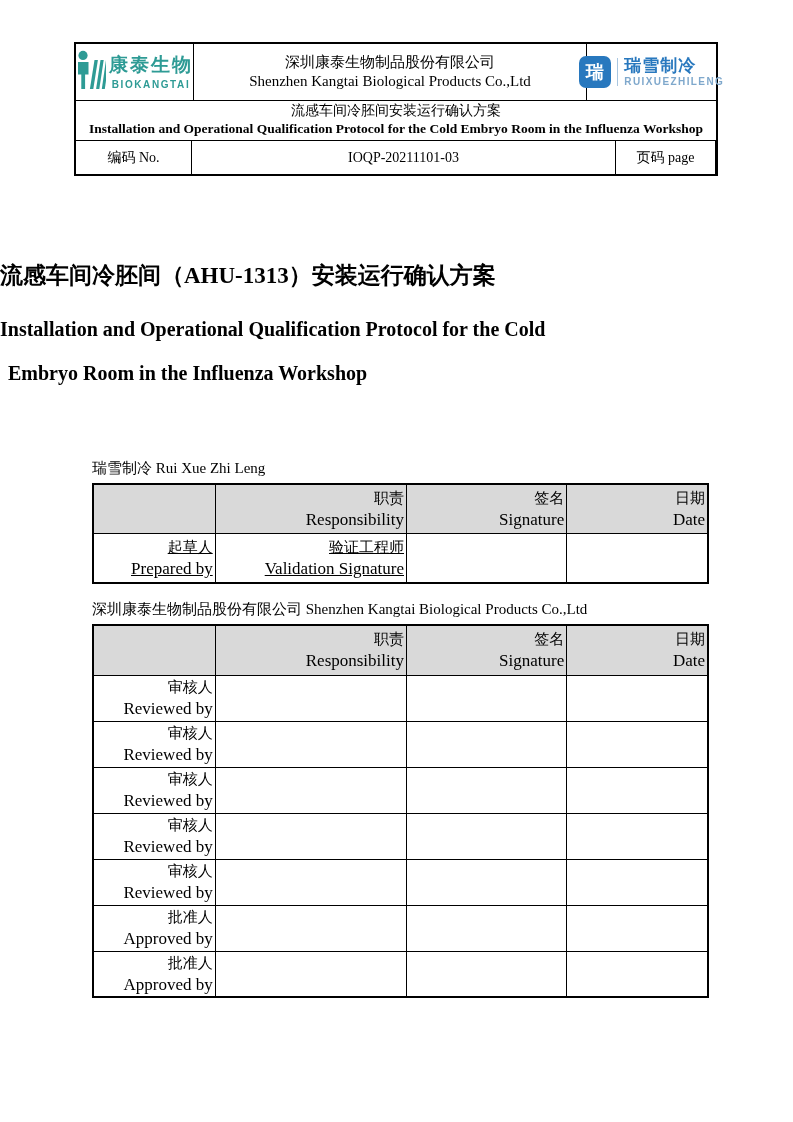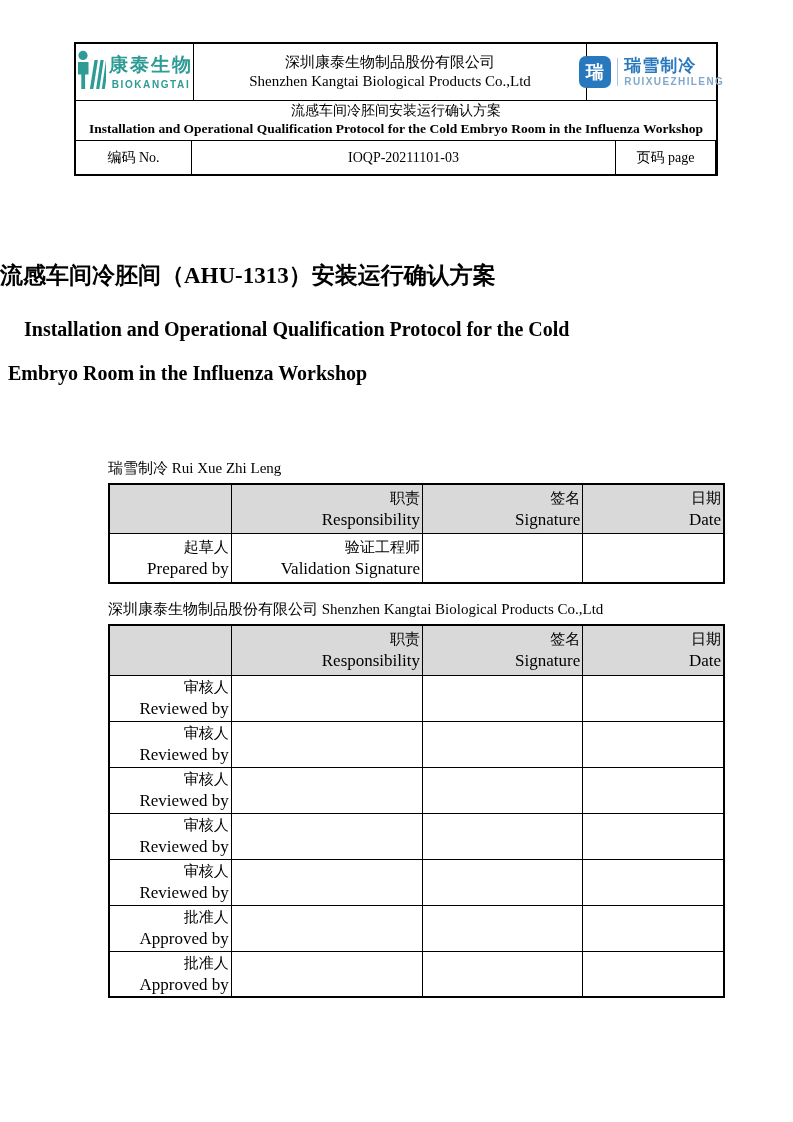--- a/index.html
+++ b/index.html
@@ -44,36 +44,36 @@
   .h-row3 { border-top:1.5px solid #000; display:flex; height:33px; font-size:14px; }
   .h-row3 > div { display:flex; align-items:center; justify-content:center; box-sizing:border-box; }
   .f-code-label  { width:116px; border-right:1.5px solid #000; }
   .f-code-value  { flex:1;      border-right:1.5px solid #000; }
   .f-page-label  { width:100px; border-right:1.5px solid #000; }
   .f-page-value  { width:128px; }
 
   
   .main-title { position:absolute; top:240px; left:0; width:100%; text-align:left;margin-top:20px; }
   .t-cn  { font-size:23px; font-weight:bold; line-height:32px; }
-  .t-en1 { font-size:20px; font-weight:bold; line-height:30px; margin-top:22px;padding-left:24px; }
+  .t-en1 { font-size:20px; font-weight:bold; line-height:30px; margin-top:22px; }
   .t-en2 { font-size:20px; font-weight:bold; line-height:30px; margin-top:14px;padding-left:8px; }
 
   
-  .sections { position:absolute; top:458px; left:108px; width:649px; }
+  .sections { position:absolute; top:458px; left:92px; width:649px; }
   .sec-label { font-size:15px; line-height:20px; margin-bottom:5px; }
   .sig-table { border-collapse:collapse; table-layout:fixed; width:617px; border:2px solid #000; }
   .sig-table th, .sig-table td {
     border:1px solid #000; padding:0 2px; text-align:right; vertical-align:middle;
     overflow:hidden;
   }
   .sig-table thead th { background:#D9D9D9; border-bottom:1.5px solid #000; font-weight:normal; }
   .cn-line { font-size:15px;   line-height:22px; }
   .en-line { font-size:17px; line-height:22px; }
   .t1 thead tr { height:49px; }
-  .t1 tbody tr { height:50px; }
+  .t1 tbody tr { height:50px;text-decoration:underline; }
   .t2 { margin-top:0; }
   .sec2 { margin-top:15px; }
   .t2 thead tr { height:50px; }
   .t2 tbody tr { height:46px; }
   .col-role { width:122px; } .col-resp { width:191px; } .col-sig { width:160px; } .col-date { width:141px; }
 </style>
 </head>
 <body>
 
 <div class="page">

